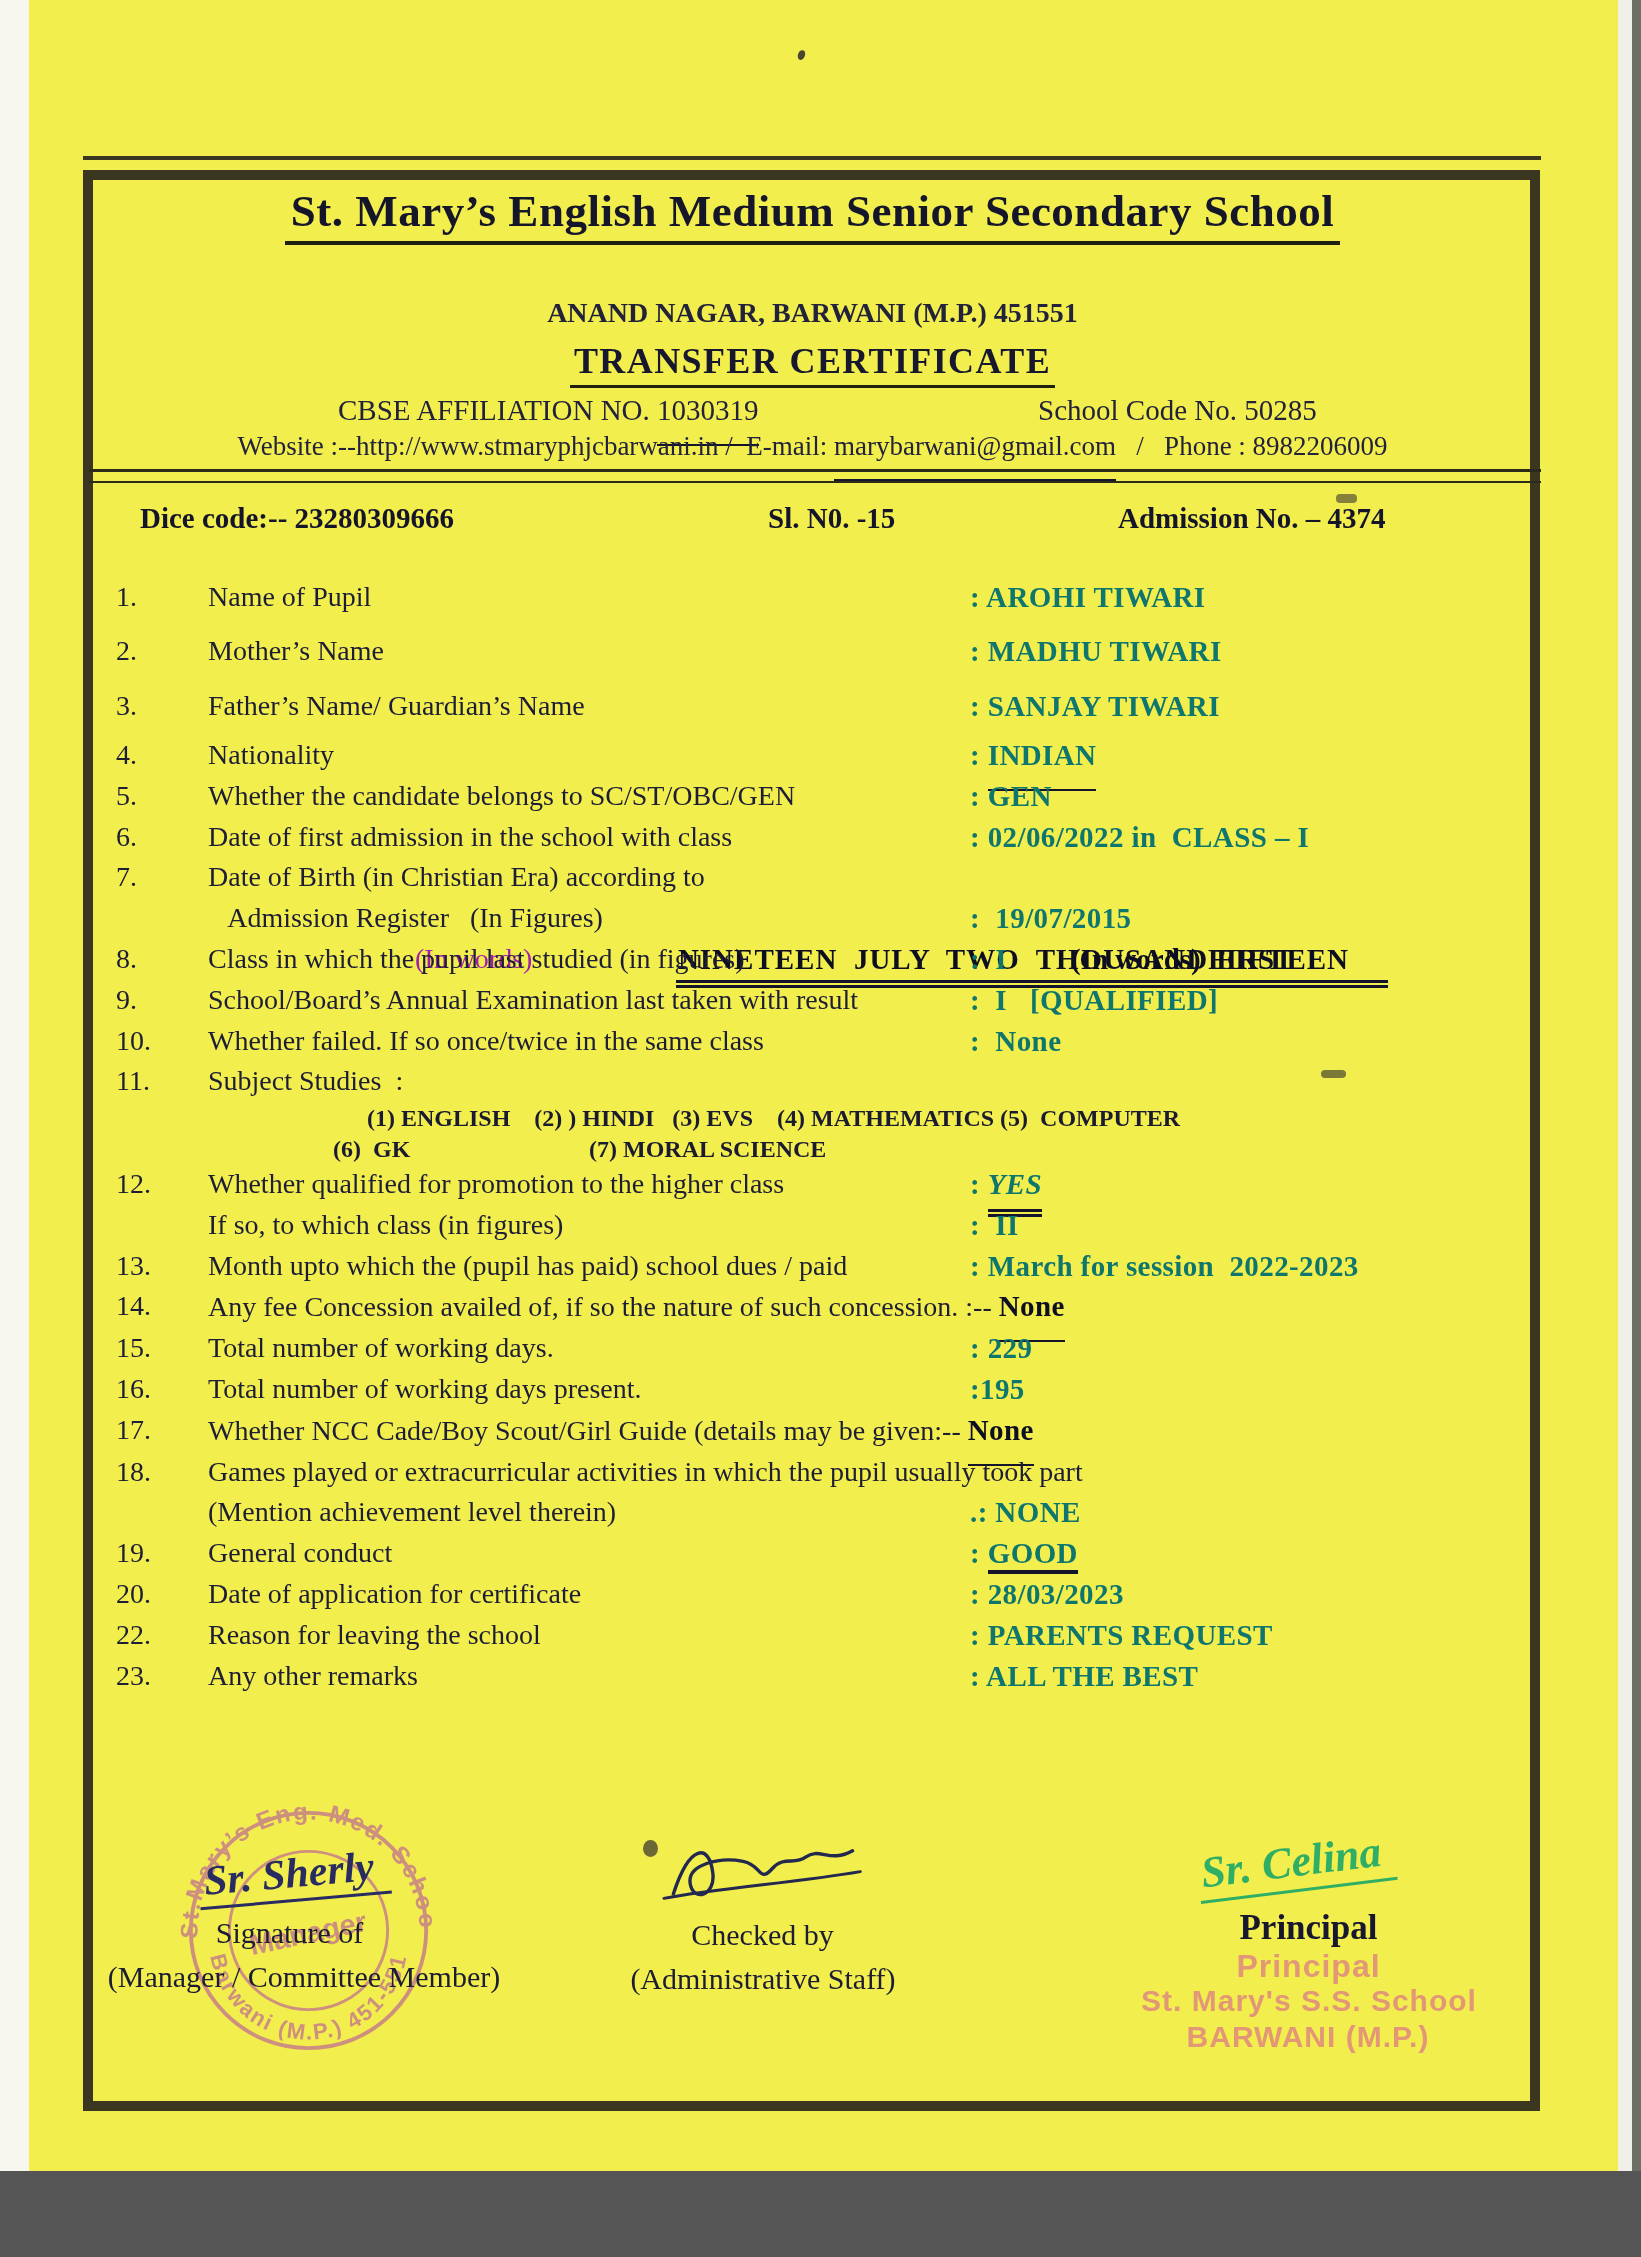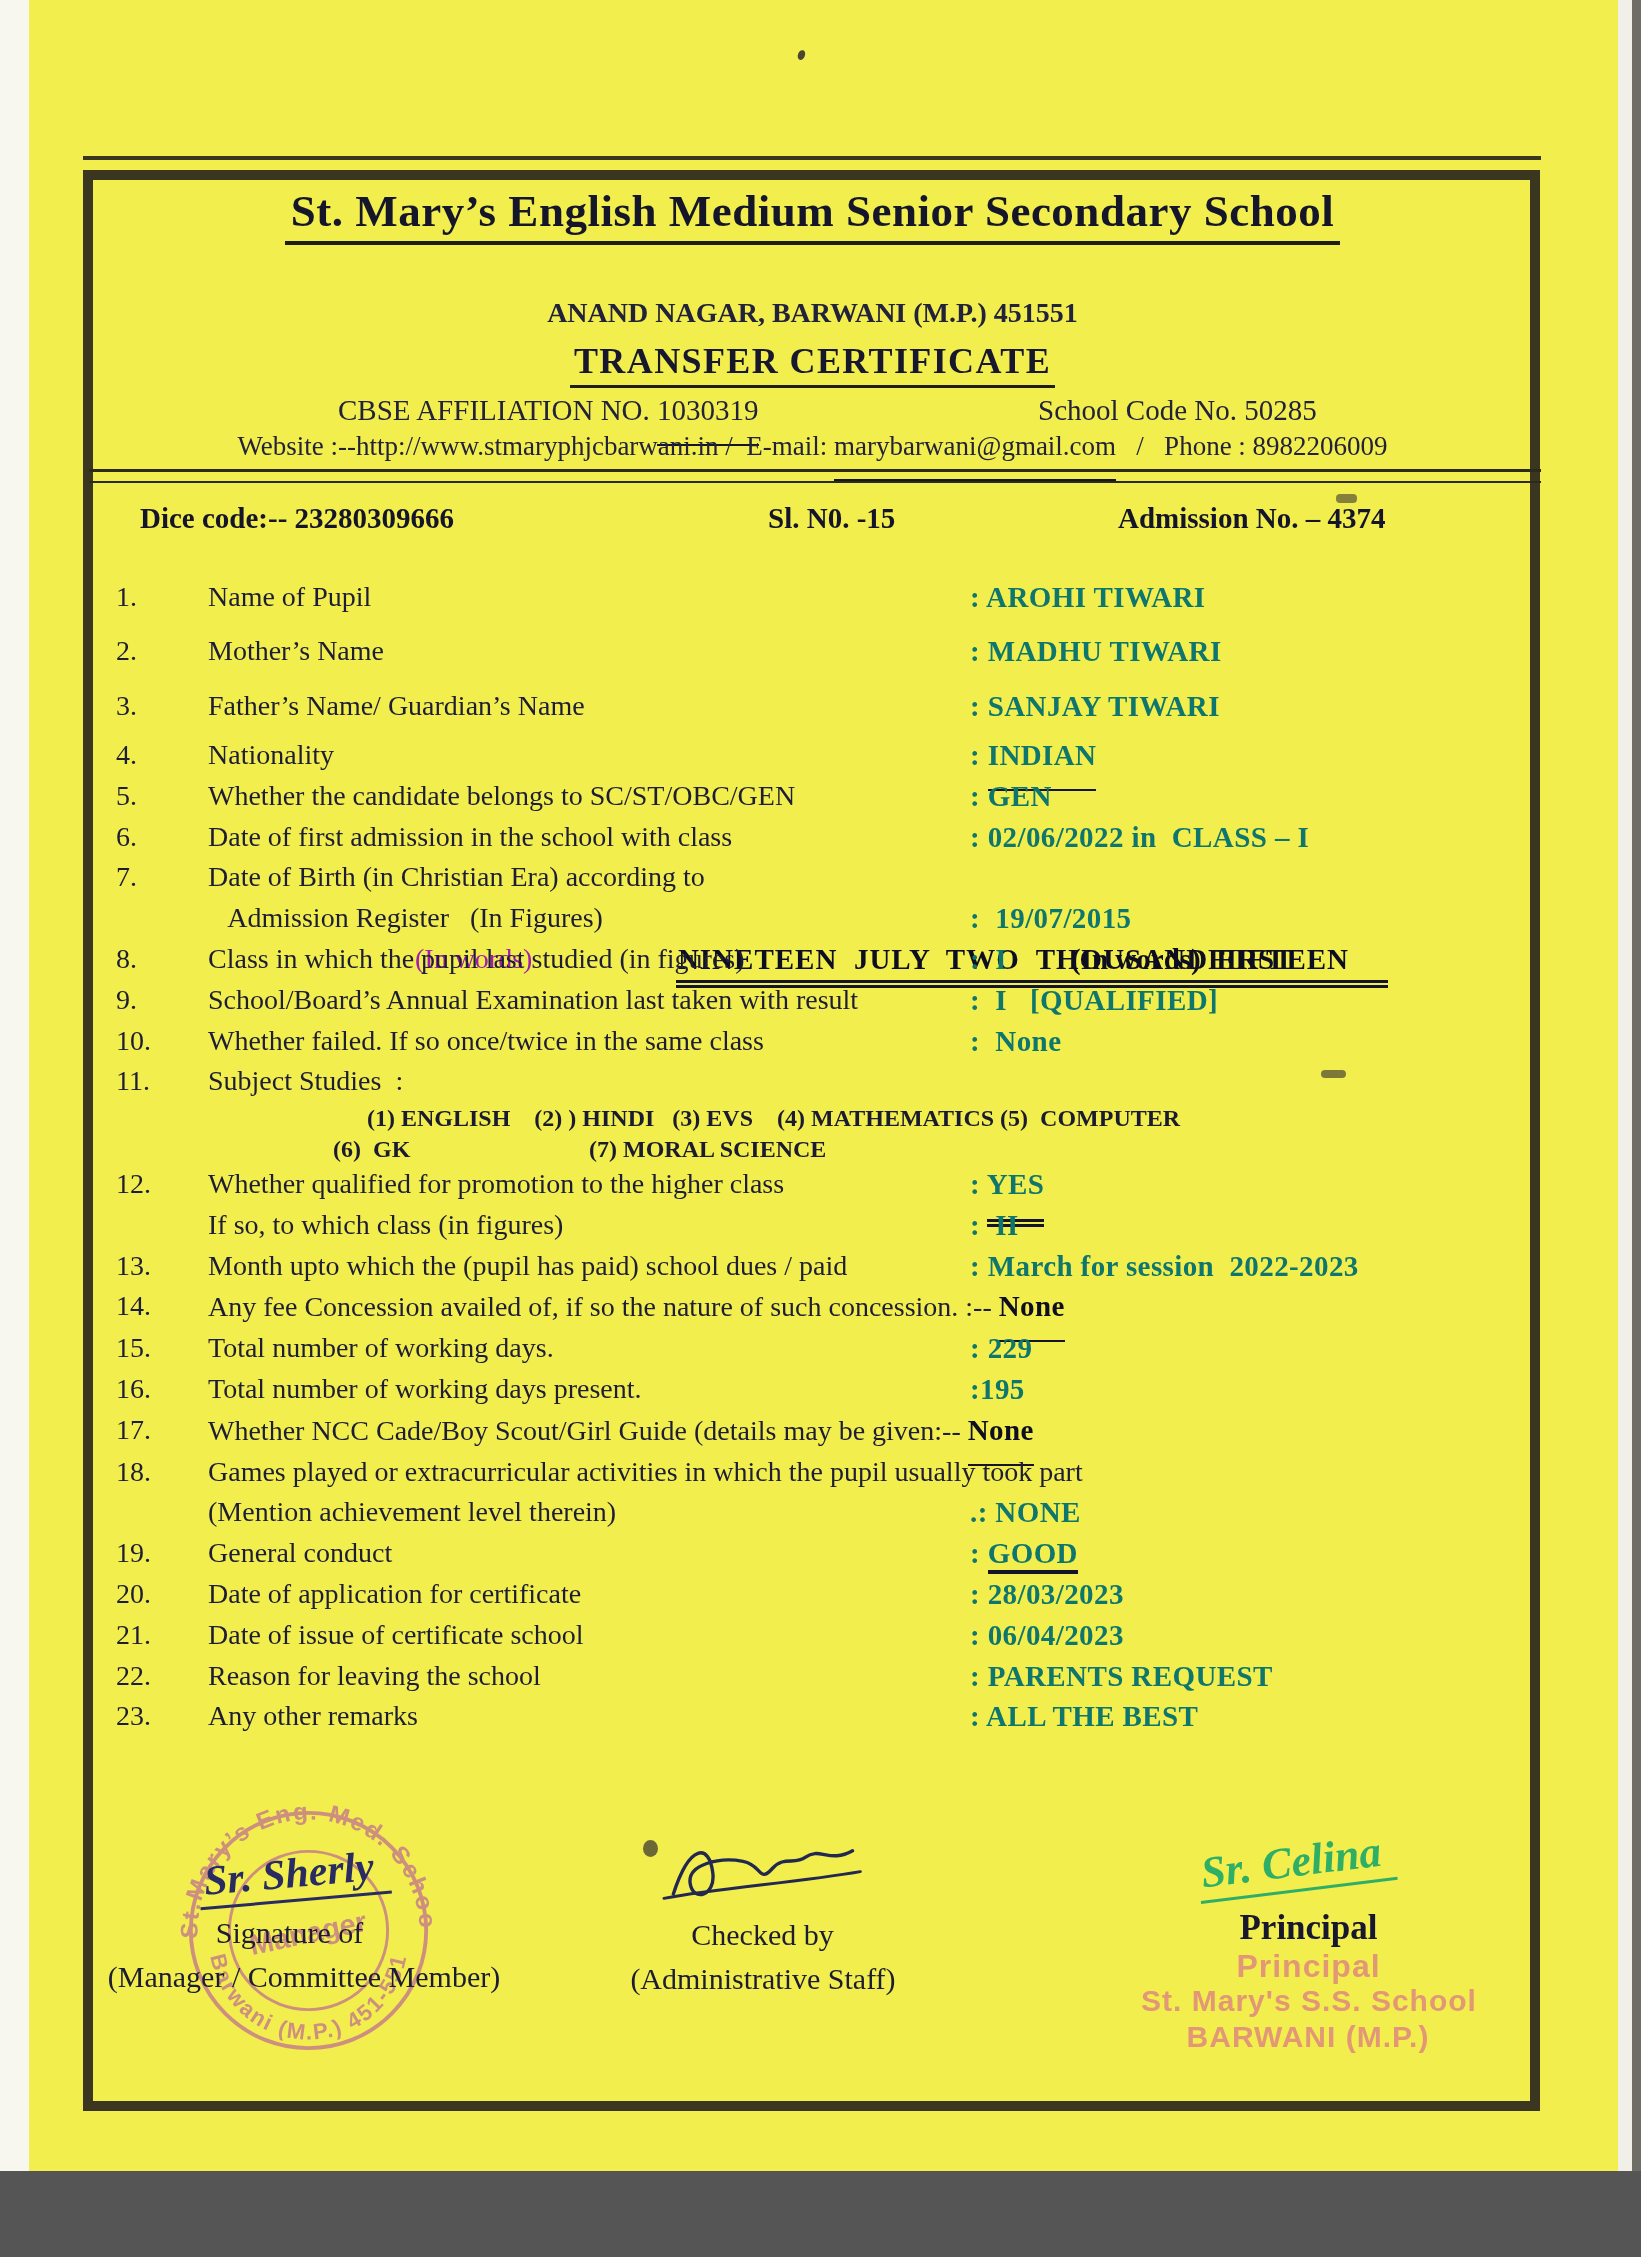--- a/index.html
+++ b/index.html
@@ -36,21 +36,21 @@
   .sp-md{margin-bottom:13.5px;}
   .num{display:inline-block;width:92px;vertical-align:top;color:#1d1d36;}
   .lbl{white-space:pre;color:#1d1d36;}
   .indent{padding-left:19.3px;}
   .val{position:absolute;left:854px;top:0;font-weight:bold;font-size:29px;
        letter-spacing:0.4px;white-space:pre;color:#0f766e;text-align:center;}
   .vinline{font-weight:bold;font-size:29px;letter-spacing:0.4px;white-space:pre;color:#0e0e22;}
   .extra{position:absolute;left:955px;top:0;font-weight:bold;font-size:29px;white-space:pre;color:#0e0e22;}
   .u{border-bottom:2.9px solid #14142a;padding-bottom:18px;}
   .u-thick{border-bottom:4.8px solid #14142a;padding-bottom:1px;}
-  .uu{border-bottom:8.7px double #14142a;padding-bottom:19px;}
+  .uu{border-bottom:8.7px double #14142a;padding-bottom:9px;font-style:italic;}
   .inwords-lbl{position:absolute;left:299px;top:0;white-space:pre;color:#a21caf;}
   .dob-words{position:absolute;left:560px;top:0;font-weight:bold;font-size:29px;letter-spacing:1px;
              white-space:pre;color:#0e0e22;border-bottom:8.7px double #14142a;padding:0 39px 2.9px 1.9px;}
   .subject-line{line-height:28px;margin-bottom:2.9px;font-size:24px;font-weight:bold;color:#1a1a30;}
   .subj-a{display:inline-block;padding-left:251px;white-space:pre;}
   .subj-b{display:inline-block;padding-left:217px;white-space:pre;}
   .subj-c{position:absolute;left:473px;top:0;white-space:pre;}
   
   .sig-stamp-left{position:absolute;left:159px;top:1781px;opacity:.8;}
   .sig-name-left{position:absolute;left:198px;top:1849px;font-size:42px;font-style:italic;font-weight:bold;
@@ -131,21 +131,20 @@
     <div class="row"><span class="num"></span><span class="lbl">If so, to which class (in figures)</span><span class="val">:  II</span></div>
     <div class="row"><span class="num">13.</span><span class="lbl">Month upto which the (pupil has paid) school dues / paid</span><span class="val">: March for session  2022-2023</span></div>
     <div class="row"><span class="num">14.</span><span class="lbl">Any fee Concession availed of, if so the nature of such concession. :-- </span><span class="vinline u">None</span></div>
     <div class="row"><span class="num">15.</span><span class="lbl">Total number of working days.</span><span class="val">: 229</span></div>
     <div class="row"><span class="num">16.</span><span class="lbl">Total number of working days present.</span><span class="val">:195</span></div>
     <div class="row"><span class="num">17.</span><span class="lbl">Whether NCC Cade/Boy Scout/Girl Guide (details may be given:-- </span><span class="vinline u">None</span></div>
     <div class="row"><span class="num">18.</span><span class="lbl">Games played or extracurricular activities in which the pupil usually took part</span></div>
     <div class="row"><span class="num"></span><span class="lbl">(Mention achievement level therein)</span><span class="val">.: NONE</span></div>
     <div class="row"><span class="num">19.</span><span class="lbl">General conduct</span><span class="val"><span>: </span><span class="u-thick">GOOD</span></span></div>
     <div class="row"><span class="num">20.</span><span class="lbl">Date of application for certificate</span><span class="val">: 28/03/2023</span></div>
-    <div class="row"><span class="num">21.</span><span class="lbl">Date of issue of certificate school</span><span class="val">: 06/04/2023</span></div>
     <div class="row"><span class="num">22.</span><span class="lbl">Reason for leaving the school</span><span class="val">: PARENTS REQUEST</span></div>
     <div class="row"><span class="num">23.</span><span class="lbl">Any other remarks</span><span class="val">: ALL THE BEST</span></div>
   </div>
 
   <svg class="sig-stamp-left" width="299" height="299" viewBox="0 0 310 310">
     <defs>
       <path id="arcTop" d="M 40,155 A 115,115 0 0 1 270,155"></path>
       <path id="arcBot" d="M 52,165 A 103,103 0 0 0 258,165"></path>
     </defs>
     <circle cx="155" cy="155" r="122" fill="none" stroke="#c4798b" stroke-width="4"></circle>

